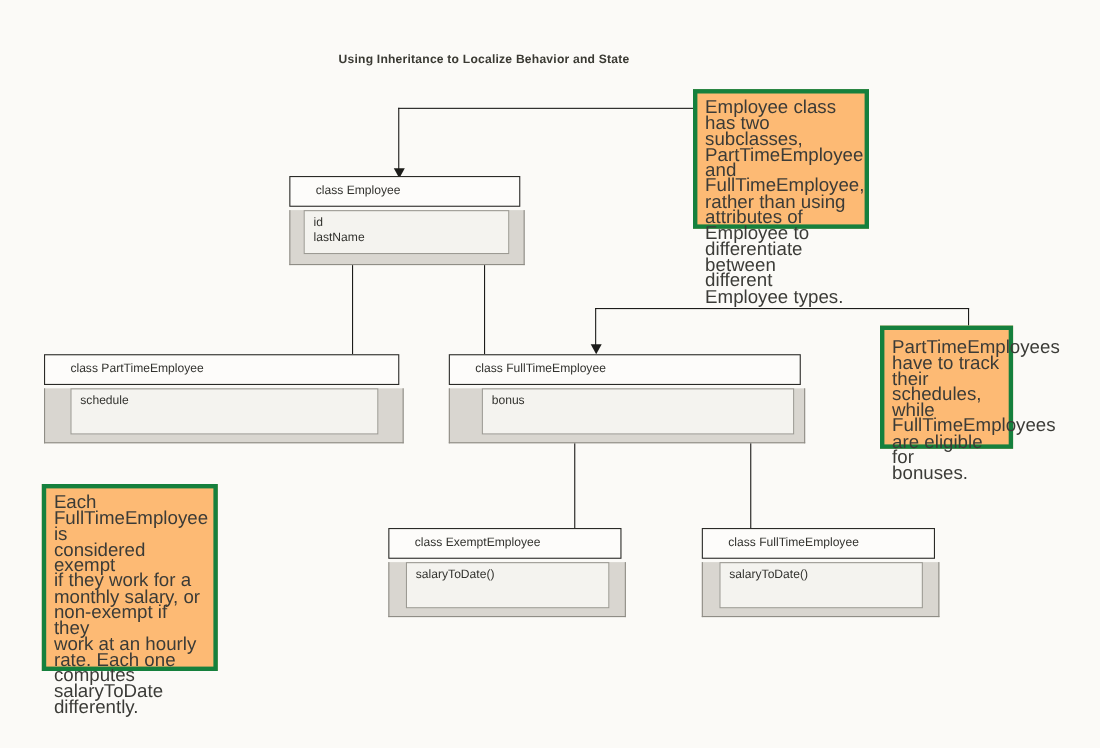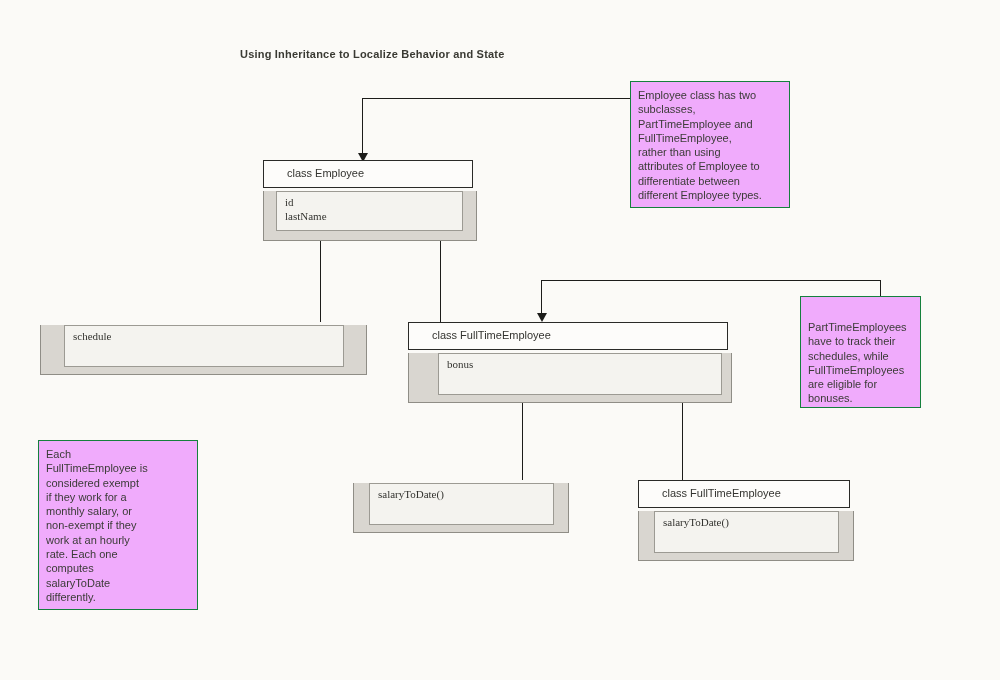--- a/index.html
+++ b/index.html
@@ -13,21 +13,21 @@
     width: 1000px;
     height: 680px;
     background: #fbfaf7;
     overflow: hidden;
   }
   .diagram-title {
     position: absolute;
     left: 240px;
     top: 48px;
     width: 400px;
-    text-align: left;
+    text-align: center;
     font-size: 11px;
     font-weight: bold;
     color: #3a3a33;
     letter-spacing: 0.2px;
   }
   .class-box { position: absolute; }
   .class-header {
     position: relative;
     z-index: 2;
     box-sizing: border-box;
@@ -41,39 +41,38 @@
   }
   .class-body {
     position: relative;
     z-index: 1;
     box-sizing: border-box;
     width: calc(100% + 4px);
     height: 50px;
     background: #d9d6d0;
     border: 1px solid #8f8d86;
     border-top: none;
-    font-family: Liberation Serif, serif;
   }
   .attr-box {
     box-sizing: border-box;
     background: #f4f3ef;
     border: 1px solid #9c9a93;
     padding: 4px 8px;
     font-size: 11px;
     line-height: 13.5px;
     color: #33332f;
     white-space: pre-line;
   }
   .note {
     position: absolute;
     box-sizing: border-box;
-    background: #f0abfc;
-    border: 1px solid #15803d;
+    background: #fdba74;
+    border: 4px solid #15803d;
     padding: 6px 7px;
-    font-size: 11px;
+    font-size: 17px;
     line-height: 14.3px;
     color: #3b3b37;
     white-space: pre-line;
   }
   .line {
     position: absolute;
     background: #1c1c1a;
   }
   .arrow-down {
     position: absolute;
@@ -110,35 +109,41 @@
     <div class="class-header">
       <span>class Employee</span>
     </div>
     <div class="class-body">
       <div class="attr-box" style="margin:3px 0 0 12px;width:187px;height:40px">id
 lastName</div>
     </div>
   </div>
 
   <div class="class-box" style="left:40px;top:322px;width:323px">
+    <div class="class-header">
+      <span>class PartTimeEmployee</span>
+    </div>
     <div class="class-body">
       <div class="attr-box" style="margin:3px 0 0 23px;width:280px;height:42px">schedule</div>
     </div>
   </div>
 
   <div class="class-box" style="left:408px;top:322px;width:320px">
     <div class="class-header">
       <span>class FullTimeEmployee</span>
     </div>
     <div class="class-body">
       <div class="attr-box" style="margin:3px 0 0 29px;width:284px;height:42px">bonus</div>
     </div>
   </div>
 
   <div class="class-box" style="left:353px;top:480px;width:212px">
+    <div class="class-header">
+      <span>class ExemptEmployee</span>
+    </div>
     <div class="class-body">
       <div class="attr-box" style="margin:3px 0 0 15px;width:185px;height:42px">salaryToDate()</div>
     </div>
   </div>
 
   <div class="class-box" style="left:638px;top:480px;width:212px">
     <div class="class-header">
       <span>class FullTimeEmployee</span>
     </div>
     <div class="class-body">
@@ -147,21 +152,21 @@
   </div>
 
   <div class="note" style="left:630px;top:81px;width:160px;height:127px">Employee class has two
 subclasses,
 PartTimeEmployee and
 FullTimeEmployee,
 rather than using
 attributes of Employee to
 differentiate between
 different Employee types.</div>
-  <div class="note" style="left:800px;top:296px;width:121px;height:112px;padding-top:23px">PartTimeEmployees
+  <div class="note" style="left:800px;top:296px;width:121px;height:112px;padding-top:9px">PartTimeEmployees
 have to track their
 schedules, while
 FullTimeEmployees
 are eligible for
 bonuses.</div>
   <div class="note" style="left:38px;top:440px;width:160px;height:170px">Each
 FullTimeEmployee is
 considered exempt
 if they work for a
 monthly salary, or

